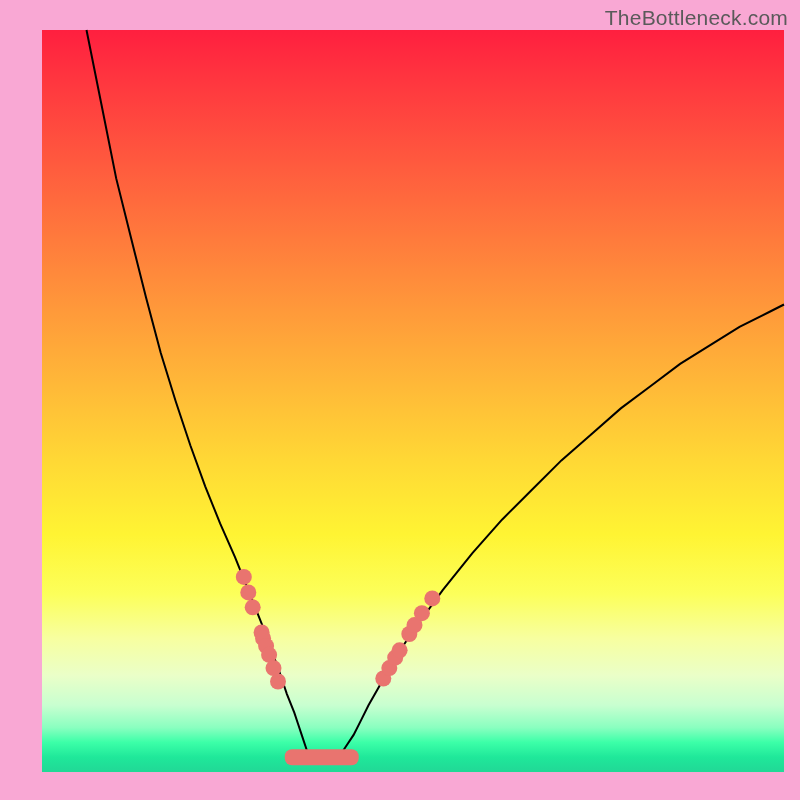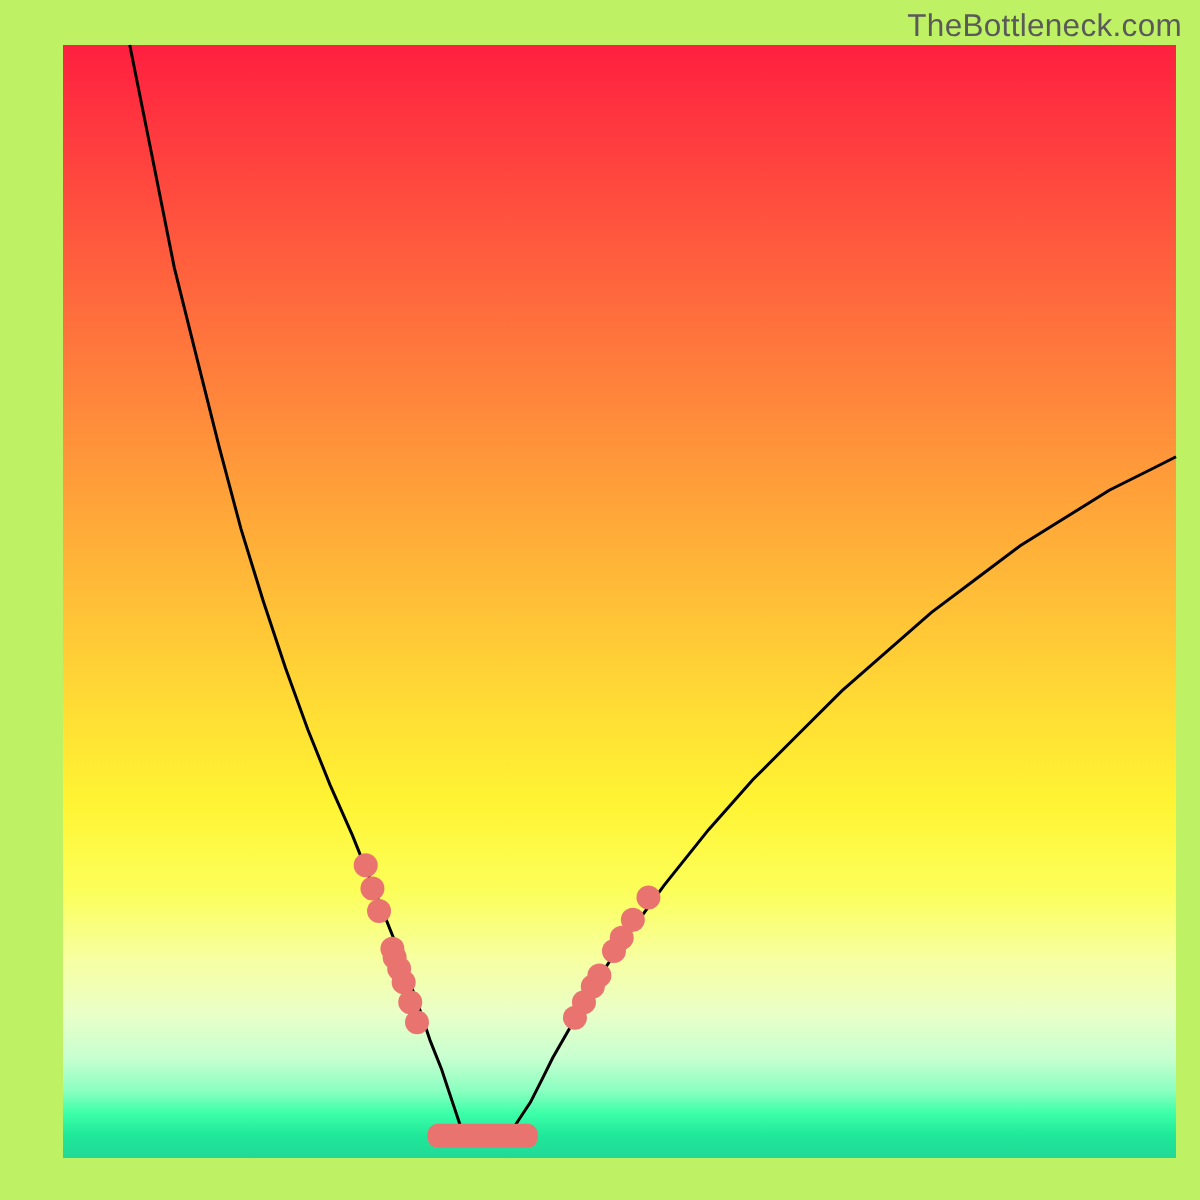--- a/index.html
+++ b/index.html
@@ -10,21 +10,21 @@
     background: #000;
     overflow: hidden;
     font-family: Arial, Helvetica, sans-serif;
   }
   .frame {
     position: absolute;
     left: 0;
     top: 0;
     width: 800px;
     height: 800px;
-    background: #bef264;
+    background: #f9a8d4;
   }
   .plot {
     position: absolute;
     left: 42px;
     top: 30px;
     width: 742px;
     height: 742px;
     background: linear-gradient(to bottom,
       #ff1f3f 0%,
       #ff3a3f 8%,

